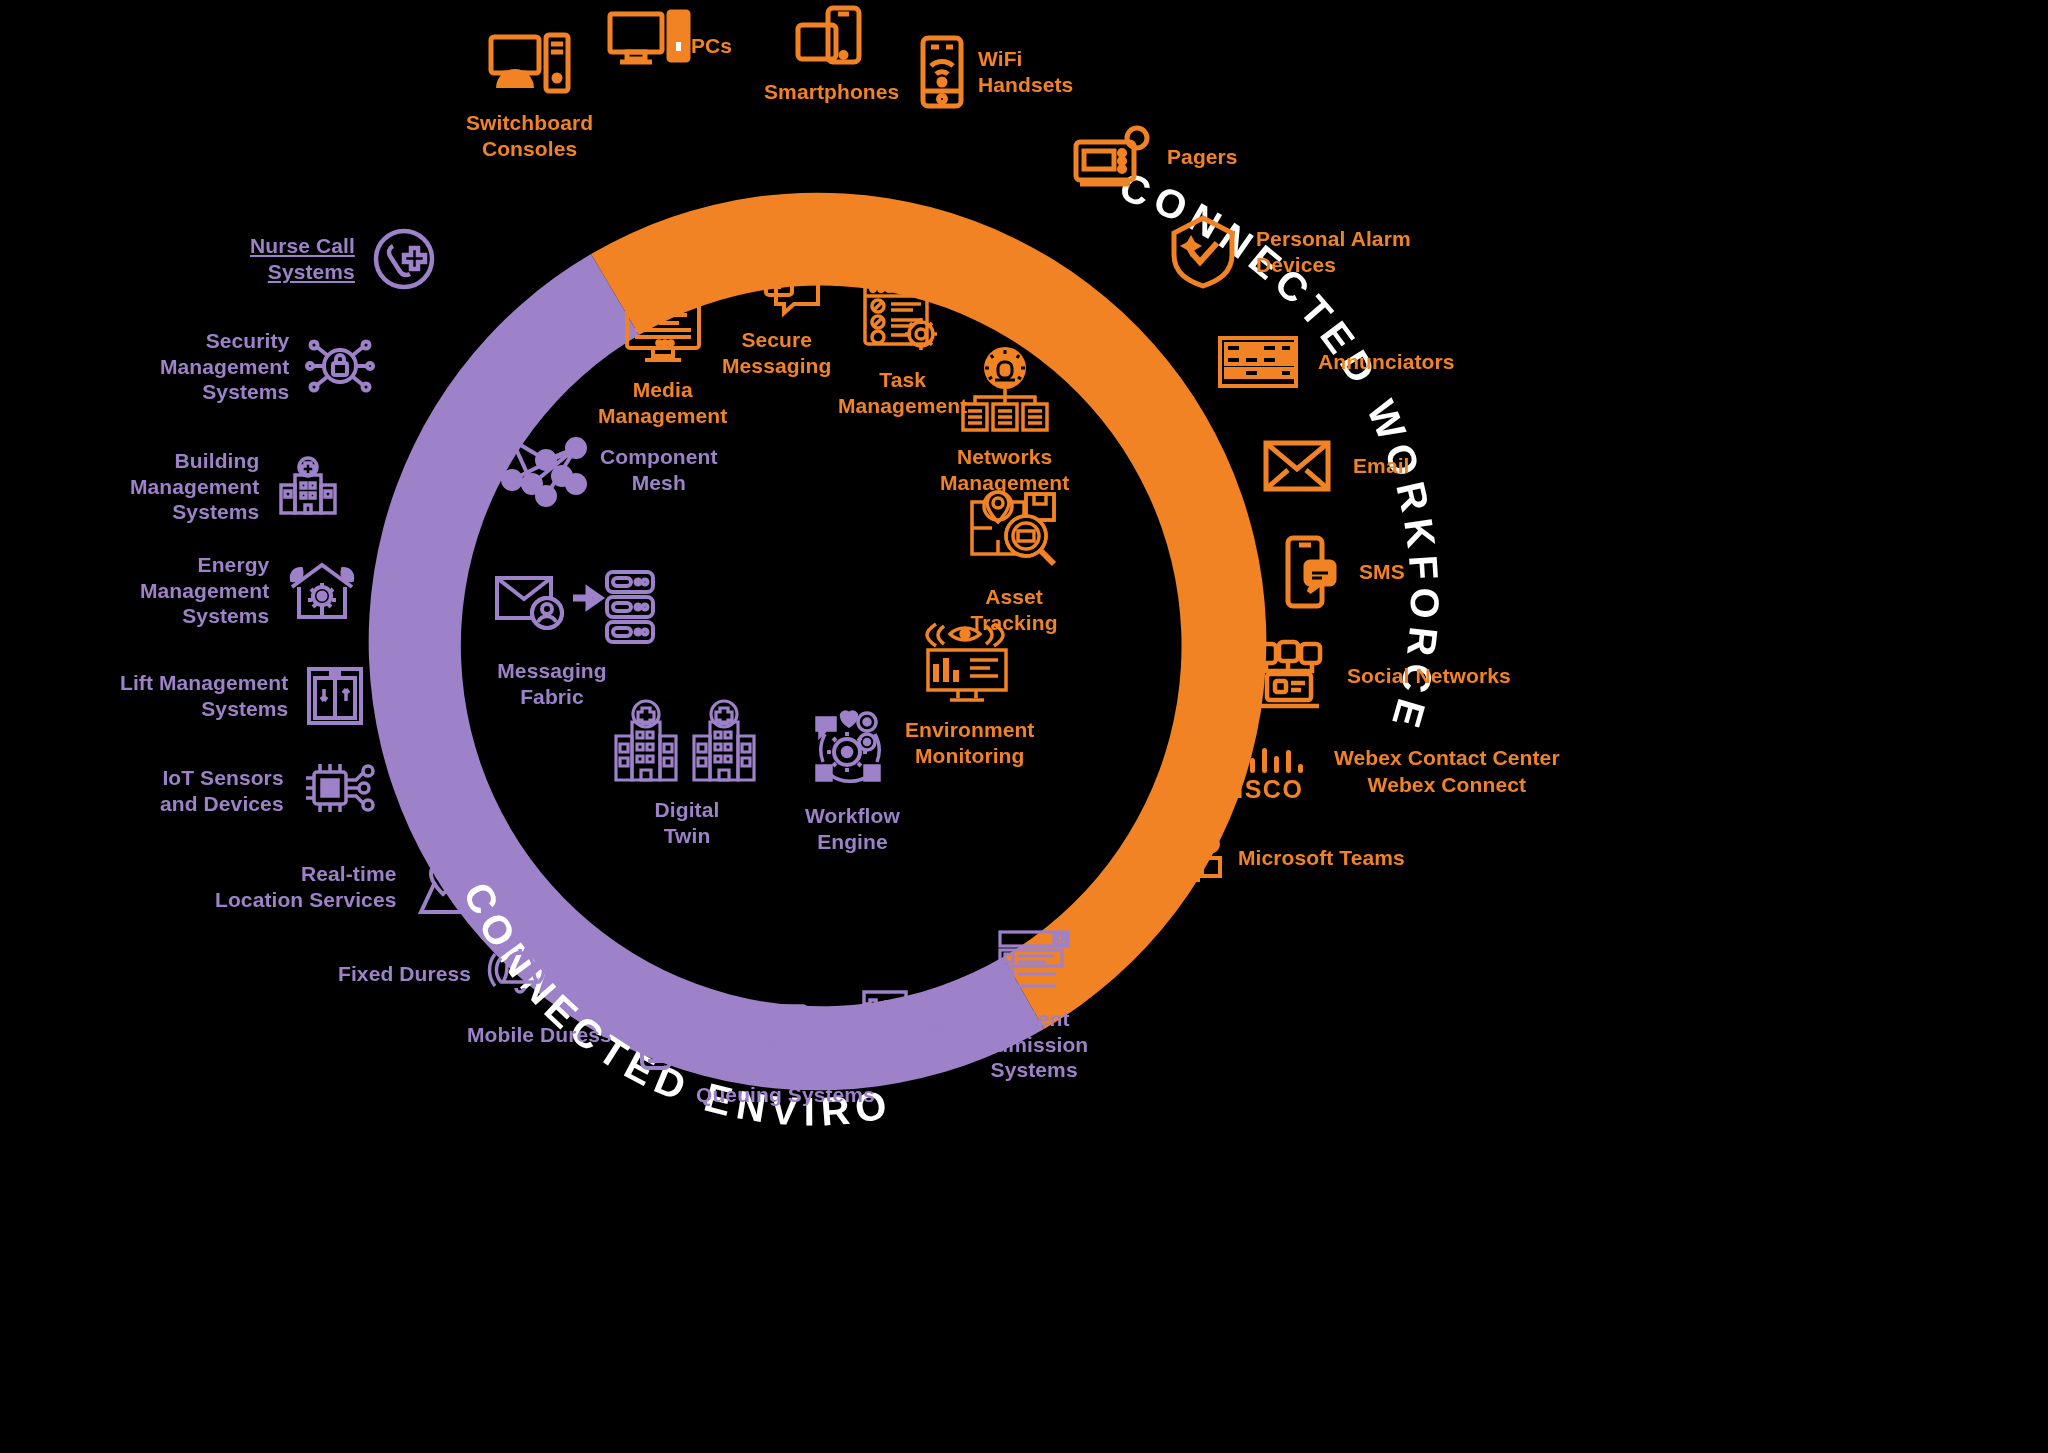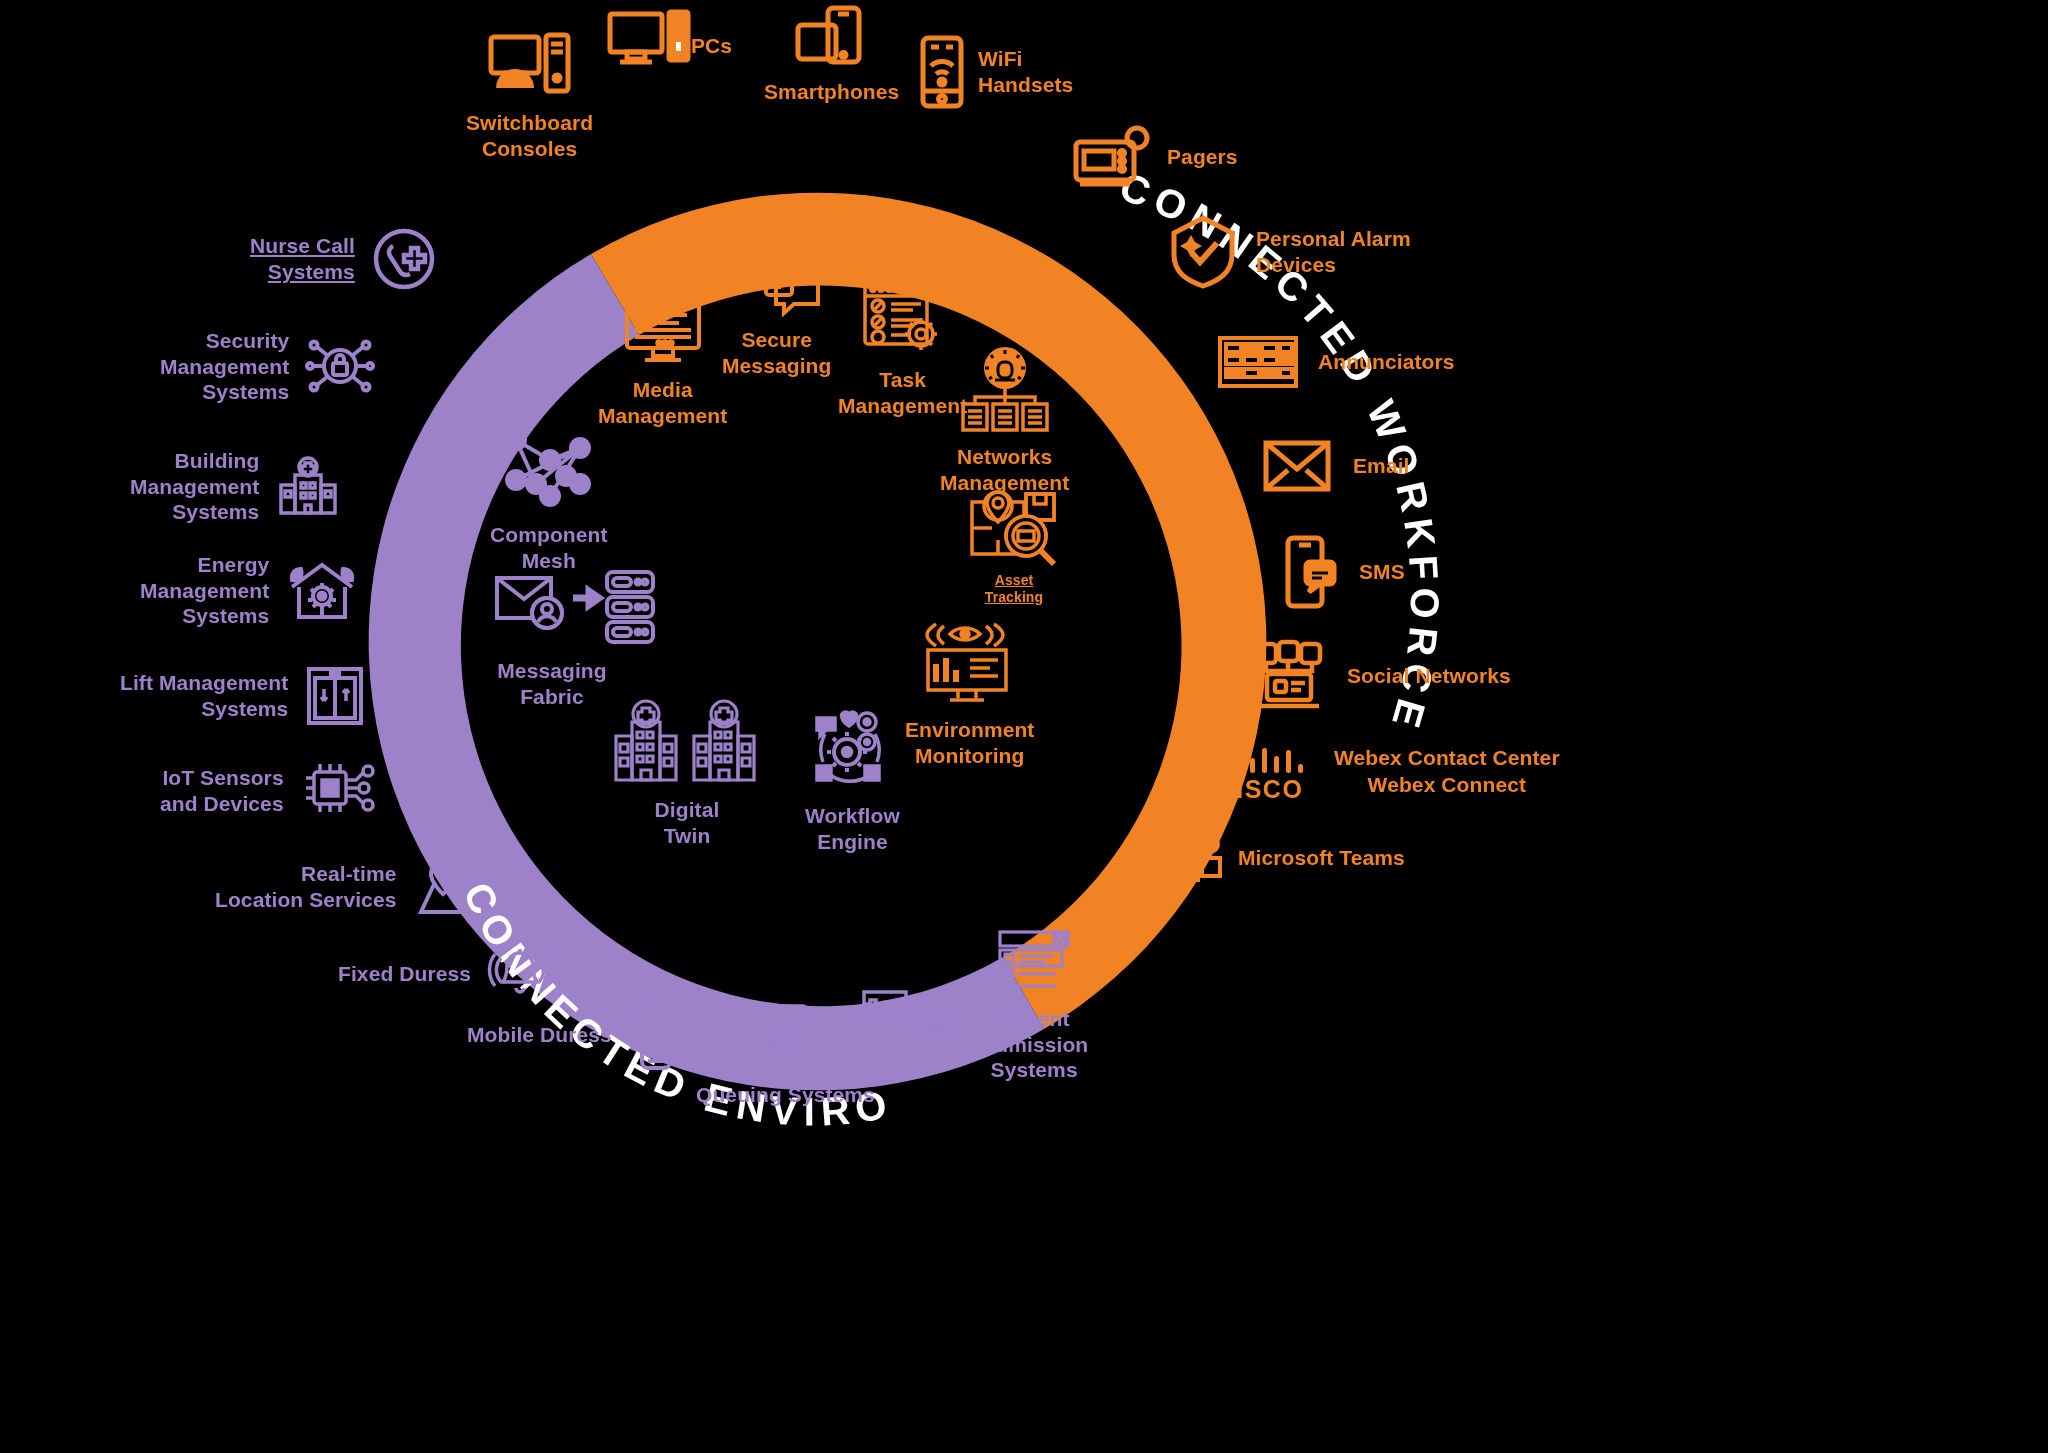--- a/index.html
+++ b/index.html
@@ -553,21 +553,21 @@
         <path d="M58 6h28v26H58z"></path>
             <path d="M66 6v10h12V6"></path>
         <circle cx="58" cy="48" r="20" fill="#000"></circle>
         <circle cx="58" cy="48" r="20"></circle>
             <circle cx="58" cy="48" r="13"></circle>
         <rect x="50" y="43" width="16" height="10"></rect>
         <path d="M72 62 86 76" stroke-width="6"></path>
           </g>
         </svg>
     </span>
-    <span class="lbl orange ta-c" style="position:static;font-size:14px;white-space:pre-line;text-decoration:underline;">Asset
+    <span class="lbl orange ta-c" style="position:static;font-size:21px;margin-top:12px;white-space:pre-line;">Asset
 Tracking</span>
   </div>
 
   <div class="node" style="left:905px;top:620px;flex-direction:column;">
     <span class="icon">
       <svg width="96" height="86" viewBox="0 0 96 86">
           <g fill="none" stroke="#F28325" stroke-width="3.5">
         <path d="M28 14c8-8 22-8 30 0-8 8-22 8-30 0Z"></path>
             <circle cx="43" cy="14" r="4" fill="#F28325"></circle>
         <path d="M22 6c-4 3-6 6-6 9s2 6 6 9M64 6c4 3 6 6 6 9s-2 6-6 9"></path>
@@ -576,21 +576,21 @@
         <path d="M14 62V44M24 62V38M34 62V50" stroke-width="6"></path>
         <path d="M48 40h28M48 48h20M48 56h28"></path>
         <path d="M36 70v8M54 70v8M28 80h34"></path>
           </g>
         </svg>
     </span>
     <span class="lbl orange ta-c" style="position:static;font-size:21px;margin-top:11px;white-space:pre-line;">Environment
 Monitoring</span>
   </div>
 
-  <div class="node" style="left:490px;top:418px;flex-direction:column;">
+  <div class="node" style="left:490px;top:418px;flex-direction:row;">
     <span class="icon">
       <svg width="110" height="90" viewBox="0 0 110 90">
           <g stroke="#9D81C9" stroke-width="4" fill="#9D81C9">
         <path d="M22 22 56 42 86 30 56 78 22 62 86 30M22 22 42 66M56 42 86 66M42 66 86 30M22 62 56 78" fill="none"></path>
         <circle cx="22" cy="22" r="9"></circle>
             <circle cx="56" cy="42" r="9"></circle>
             <circle cx="86" cy="30" r="9"></circle>
         <circle cx="22" cy="62" r="9"></circle>
             <circle cx="42" cy="66" r="9"></circle>
             <circle cx="56" cy="78" r="9"></circle>

